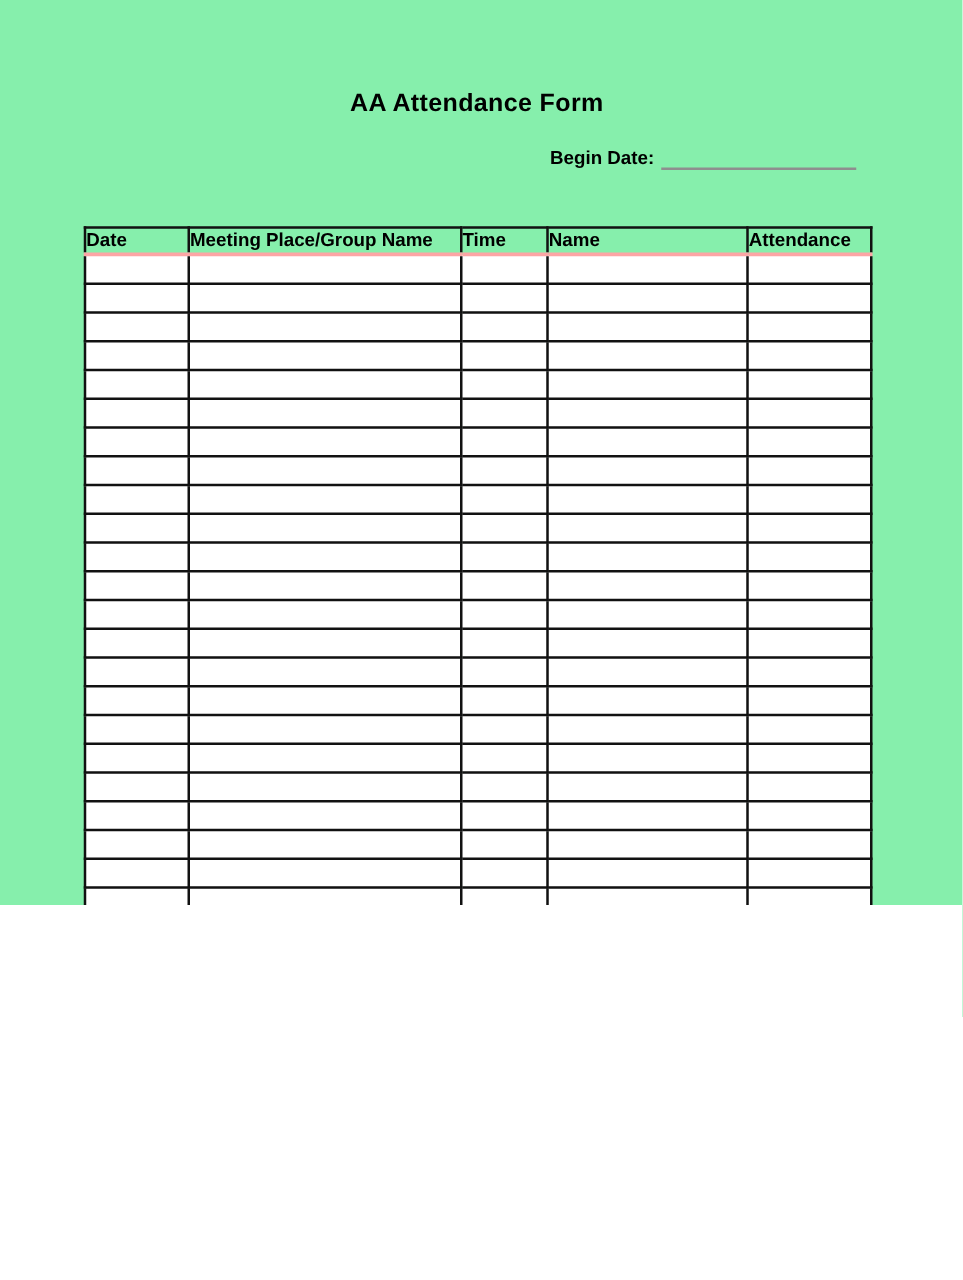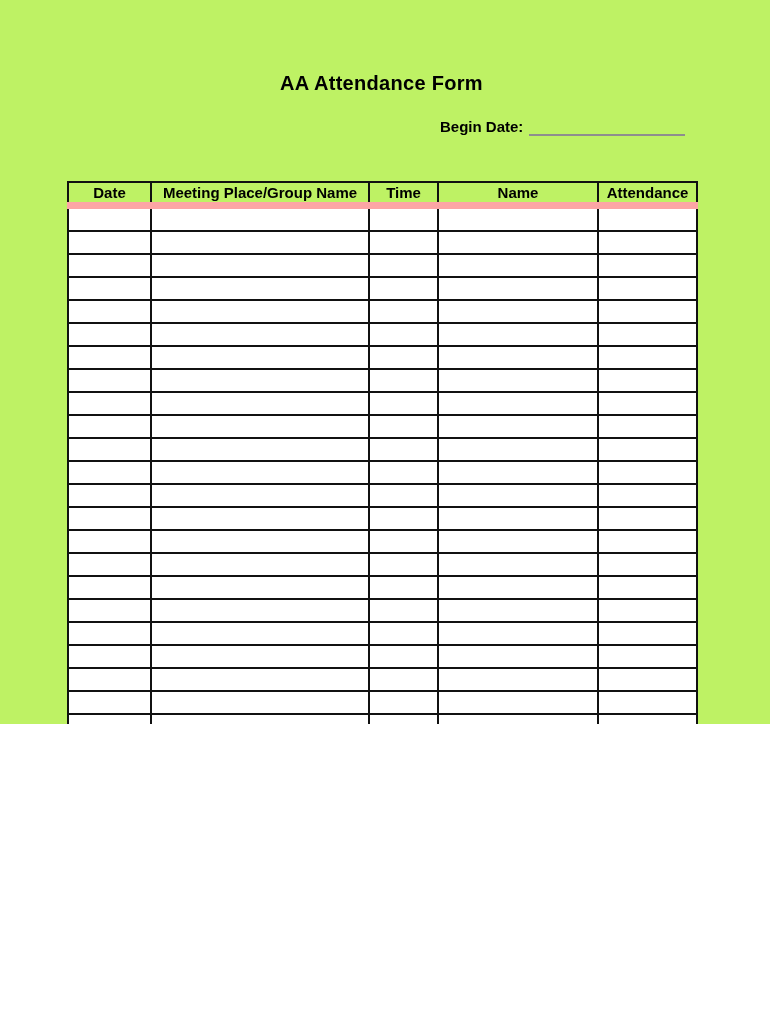--- a/index.html
+++ b/index.html
@@ -4,21 +4,21 @@
 <style>
   html, body {
     margin: 0;
     padding: 0;
     background: #ffffff;
   }
   .page {
     position: relative;
     width: 770px;
     height: 724px;
-    background: #bef264;
+    background: #86efac;
     font-family: "Liberation Sans", sans-serif;
     color: #000000;
     overflow: hidden;
   }
   .title {
     position: absolute;
     left: 67px;
     top: 72px;
     width: 629px;
     text-align: center;
@@ -62,23 +62,23 @@
   }
   table.attendance th,
   table.attendance td {
     border: 2px solid #111111;
     padding: 0;
   }
   table.attendance thead th {
     height: 19px;
     font-size: 15px;
     font-weight: bold;
-    text-align: center;
+    text-align: left;
     vertical-align: middle;
-    border-bottom: 7px solid #fca5a5;
+    border-bottom: 3px solid #fca5a5;
     font-family: "Liberation Sans", sans-serif;
   }
   table.attendance tbody td {
     height: 21px;
     background: #ffffff;
   }
   col.c0 { width: 83px; }
   col.c1 { width: 218px; }
   col.c2 { width: 69px; }
   col.c3 { width: 160px; }

